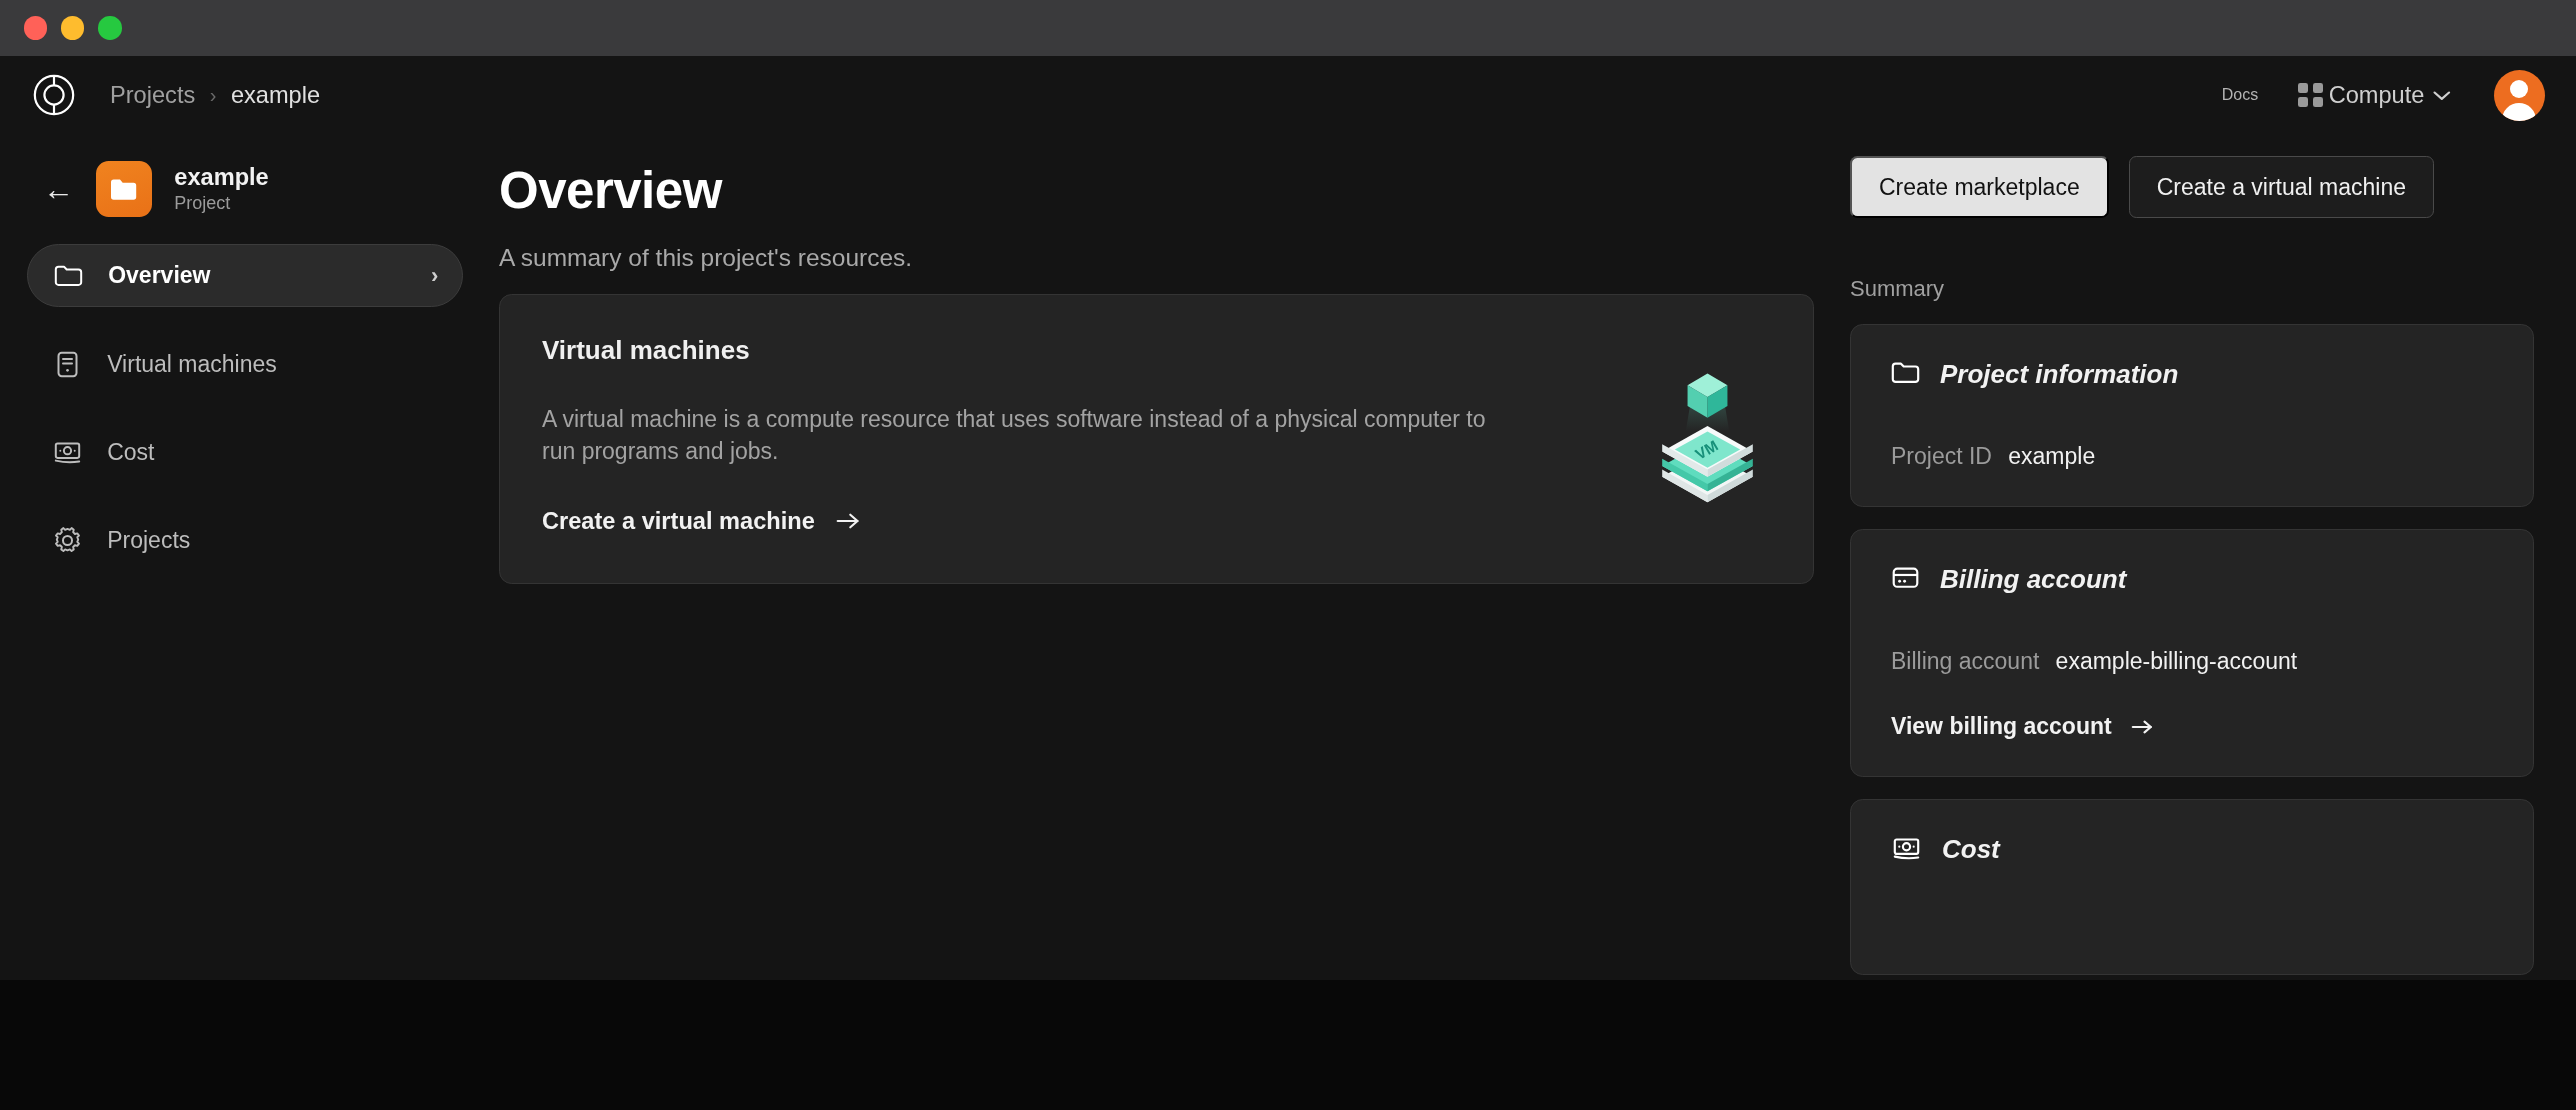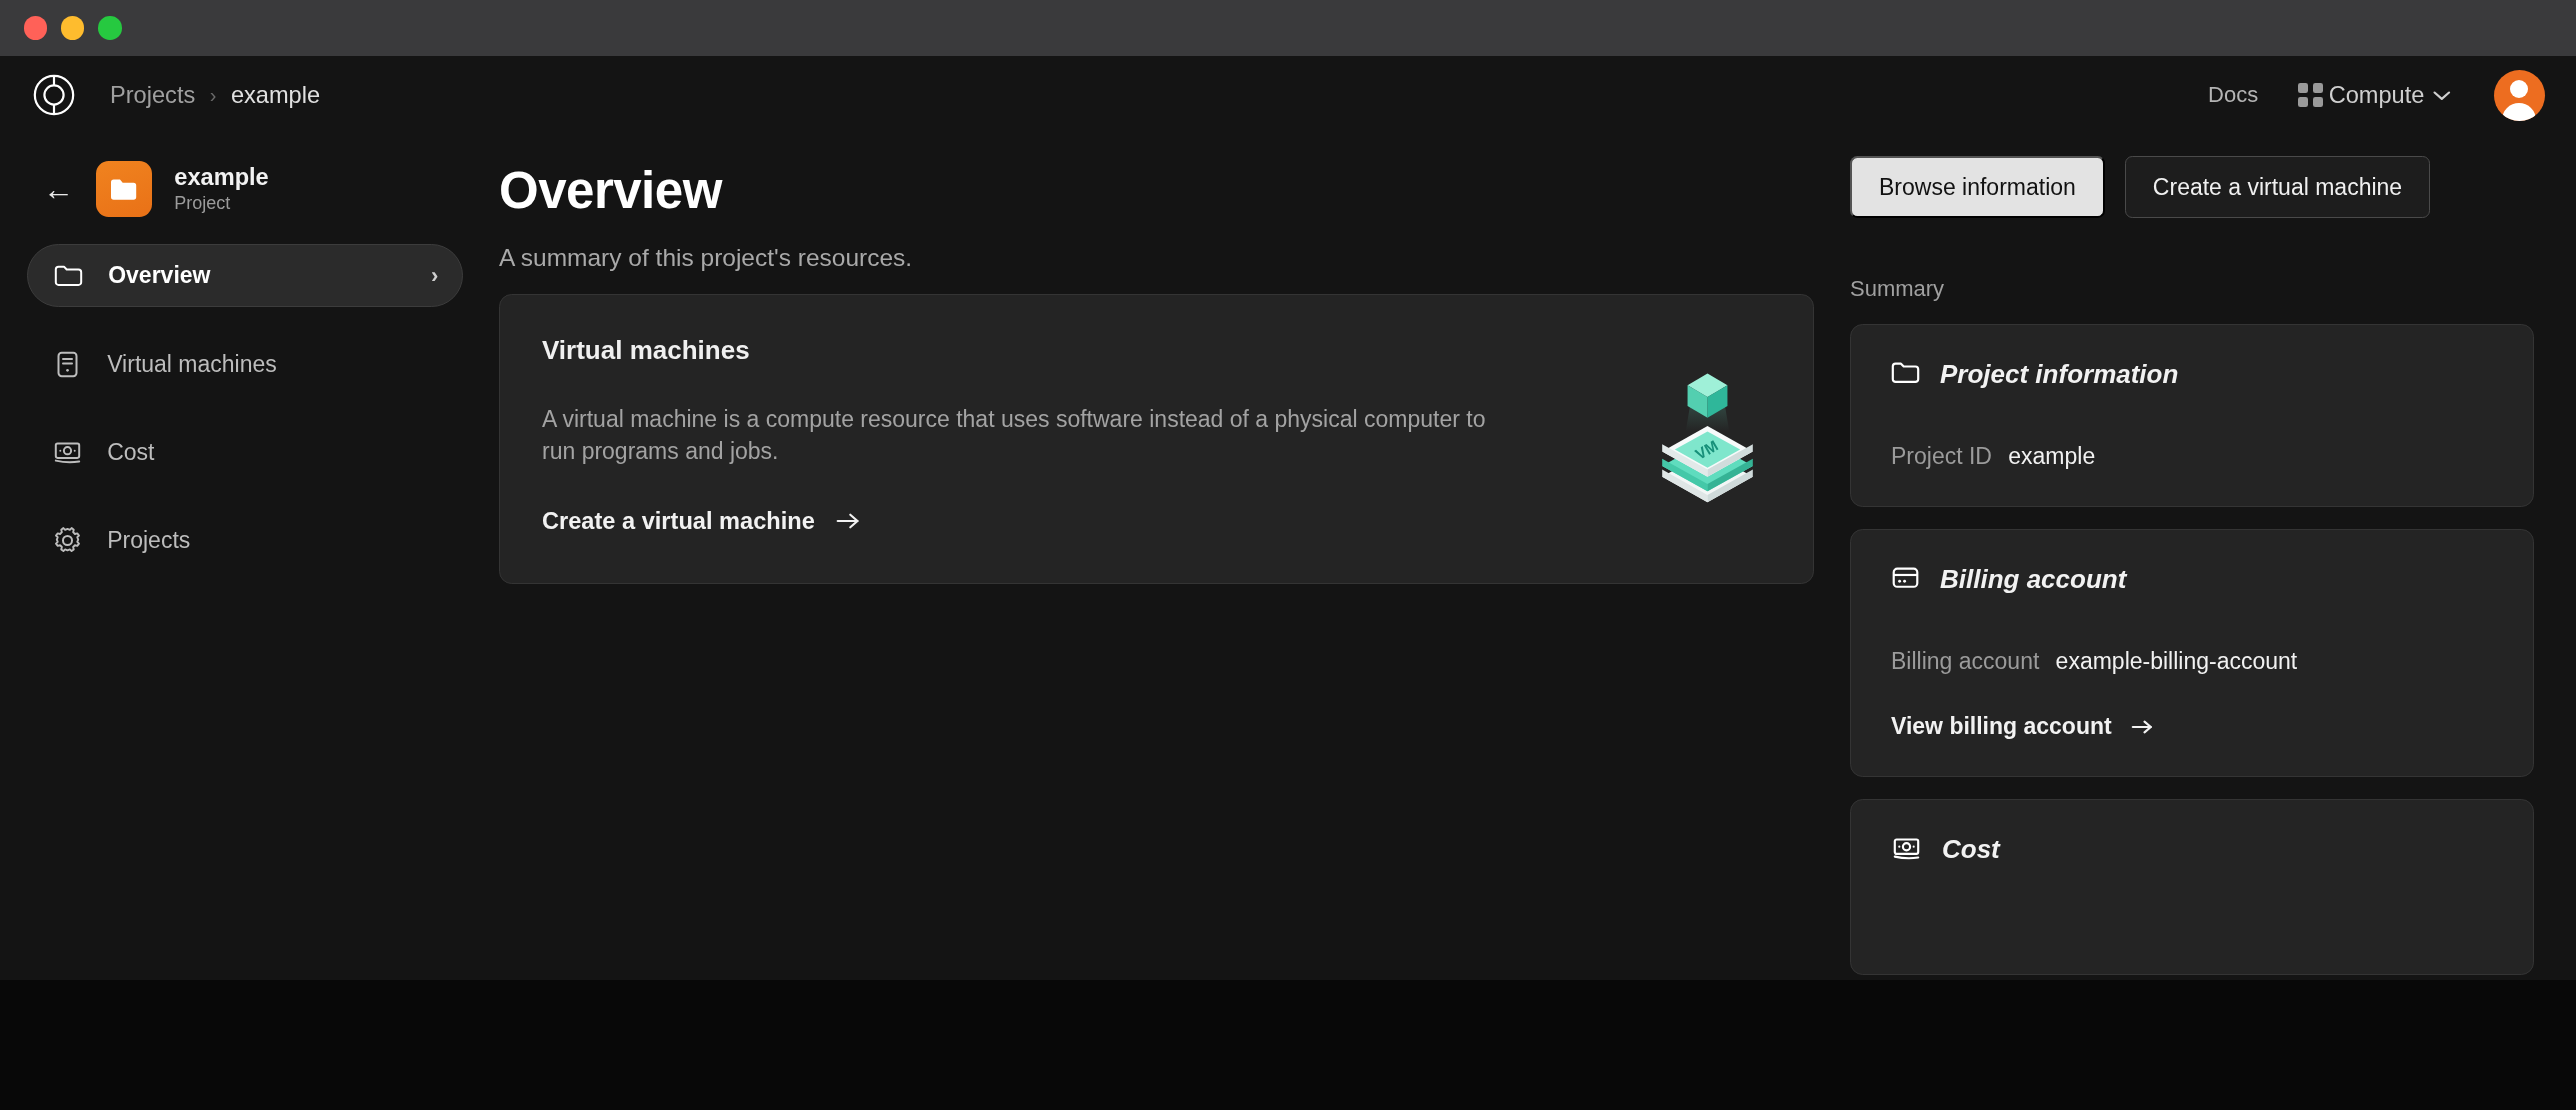--- a/index.html
+++ b/index.html
@@ -45,21 +45,21 @@
   .breadcrumb {
     display: flex; align-items: center; gap: 14.5px;
     margin-left: 29px;
     font-size: 23.6px;
   }
   .crumb-link { color: #a0a0a0; }
   .crumb-sep  { color: #6a6a6a; font-size: 20px; display:flex; align-items:center;}
   .crumb-current { color: #e0e0e0; }
   .topbar-spacer { flex: 1; }
   .topbar-right { display: flex; align-items: center; gap: 40px; }
-  .docs-link { color: #b4b4b4; font-size: 22px; }
+  .docs-link { color: #b4b4b4; font-size: 16px; }
   .compute-picker {
     display: flex; align-items: center; gap: 6px;
     color: #cfcfcf; font-size: 23.6px;
   }
   .grid-icon { display: grid; grid-template-columns: 10px 10px; grid-template-rows: 10px 10px; gap: 4.5px; }
   .grid-icon i { background: #9a9a9a; border-radius: 2.3px; display: block; }
   .avatar {
     width: 51px; height: 51px; border-radius: 50%;
     background: #ed6d20; position: relative; overflow: hidden;
   }
@@ -315,21 +315,21 @@
               <polygon points="60,70 96,90 60,110 24,90" fill="#7fe6cc"></polygon>
               <text x="60" y="96" font-family="Liberation Sans, sans-serif" font-size="17" font-weight="bold" fill="#18907a" text-anchor="middle" transform="rotate(-30 60 92)">VM</text>
             </svg>
           </div>
         </div>
       </div>
 
       <div class="summary-col">
 
         <div class="btn-row">
-          <button class="btn btn-primary">Browse information</button>
+          <button class="btn btn-primary">Create marketplace</button>
           <button class="btn btn-secondary">Create a virtual machine</button>
         </div>
 
         <div class="sum-label">Summary</div>
 
         <div class="sum-card">
           <div class="sum-head">
             <span>
               <svg width="29" height="25.4" viewBox="0 0 32 28">
                 <path d="M2 7 a3 3 0 0 1 3-3 h6 l3 3.2 h13 a3 3 0 0 1 3 3 v11 a3 3 0 0 1 -3 3 h-22 a3 3 0 0 1 -3 -3 z" fill="none" stroke="#ffffff" stroke-width="2.4" stroke-linejoin="round"></path>

